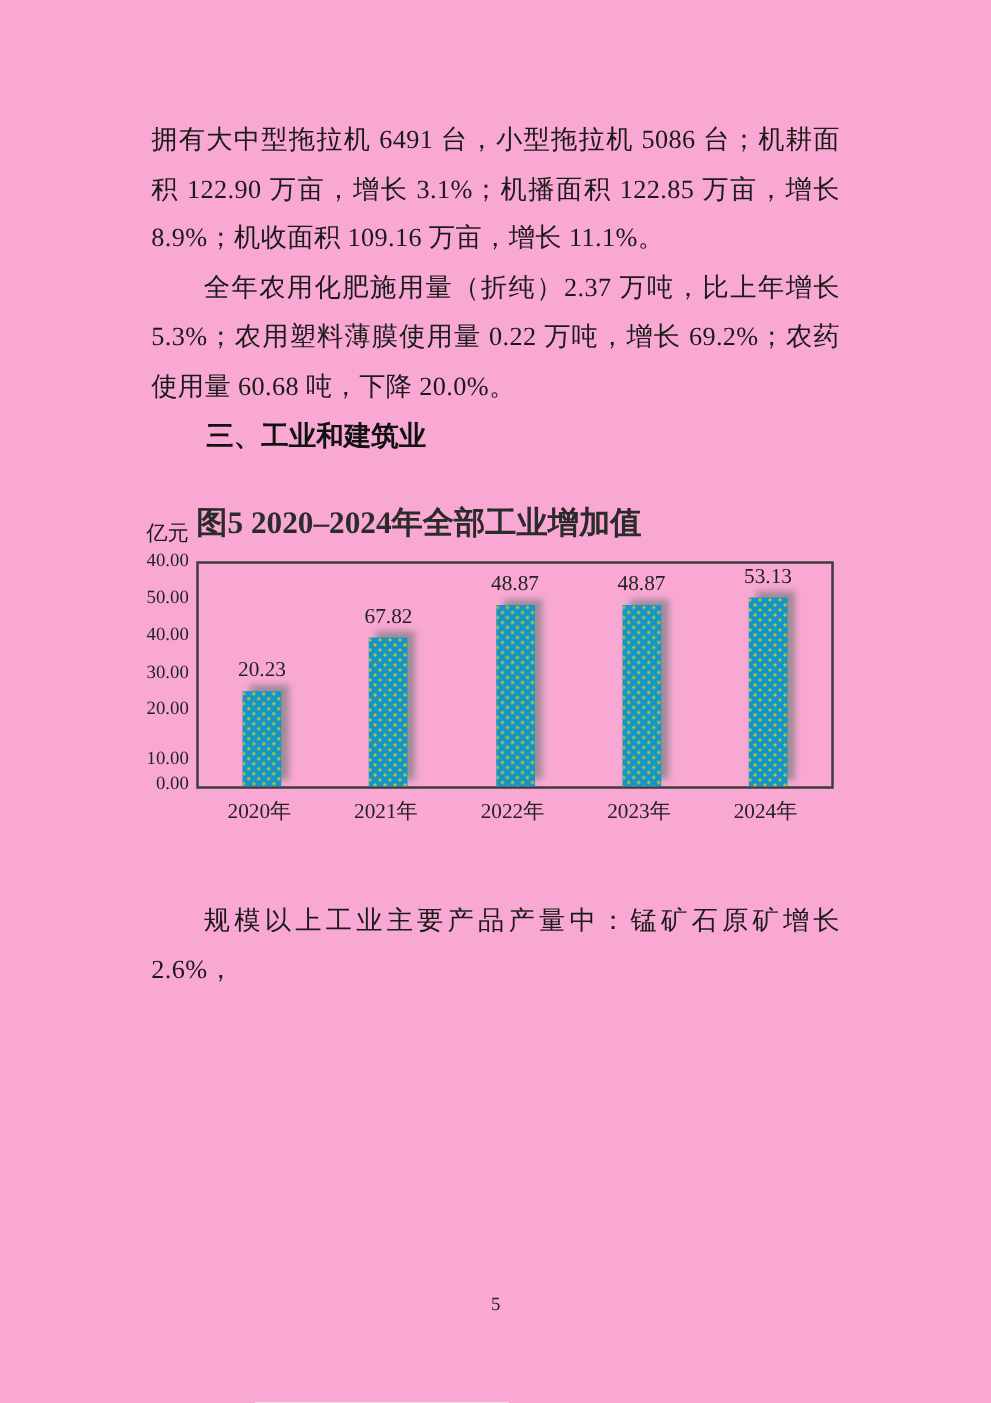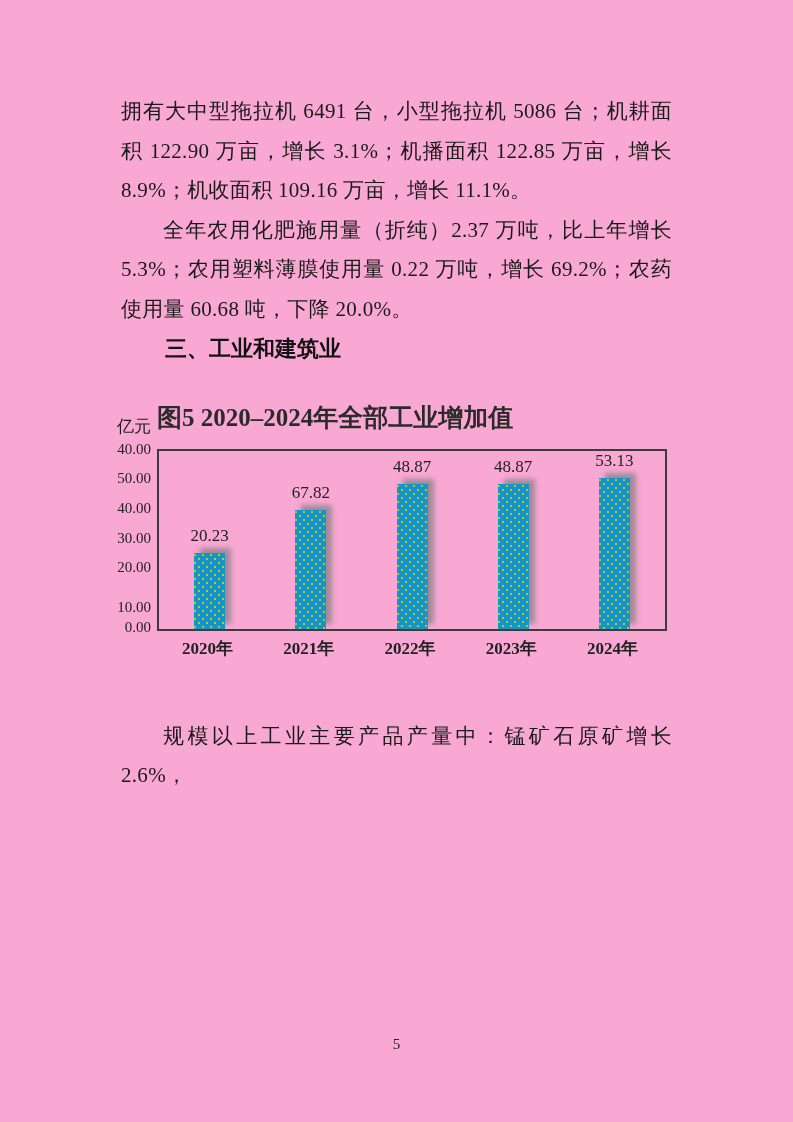--- a/index.html
+++ b/index.html
@@ -87,21 +87,20 @@
     width:31px;
     background-color:#1495c7;
     background-size:8px 8px;
     background-position:1px 2px,5px 6px;
     box-shadow:6px -5px 5px rgba(125,125,125,0.7);
   }
   .x-labels{
     position:absolute;
     top:258px;left:36px;width:506px;
     display:flex;
-    font-weight:bold;
   }
   .x-label{
     flex:1 1 0;
     text-align:center;
     font-size:17px;
     color:#222;
   }
   .bottom-para{ margin-top:46px; }
   .page-number{
     position:absolute;

